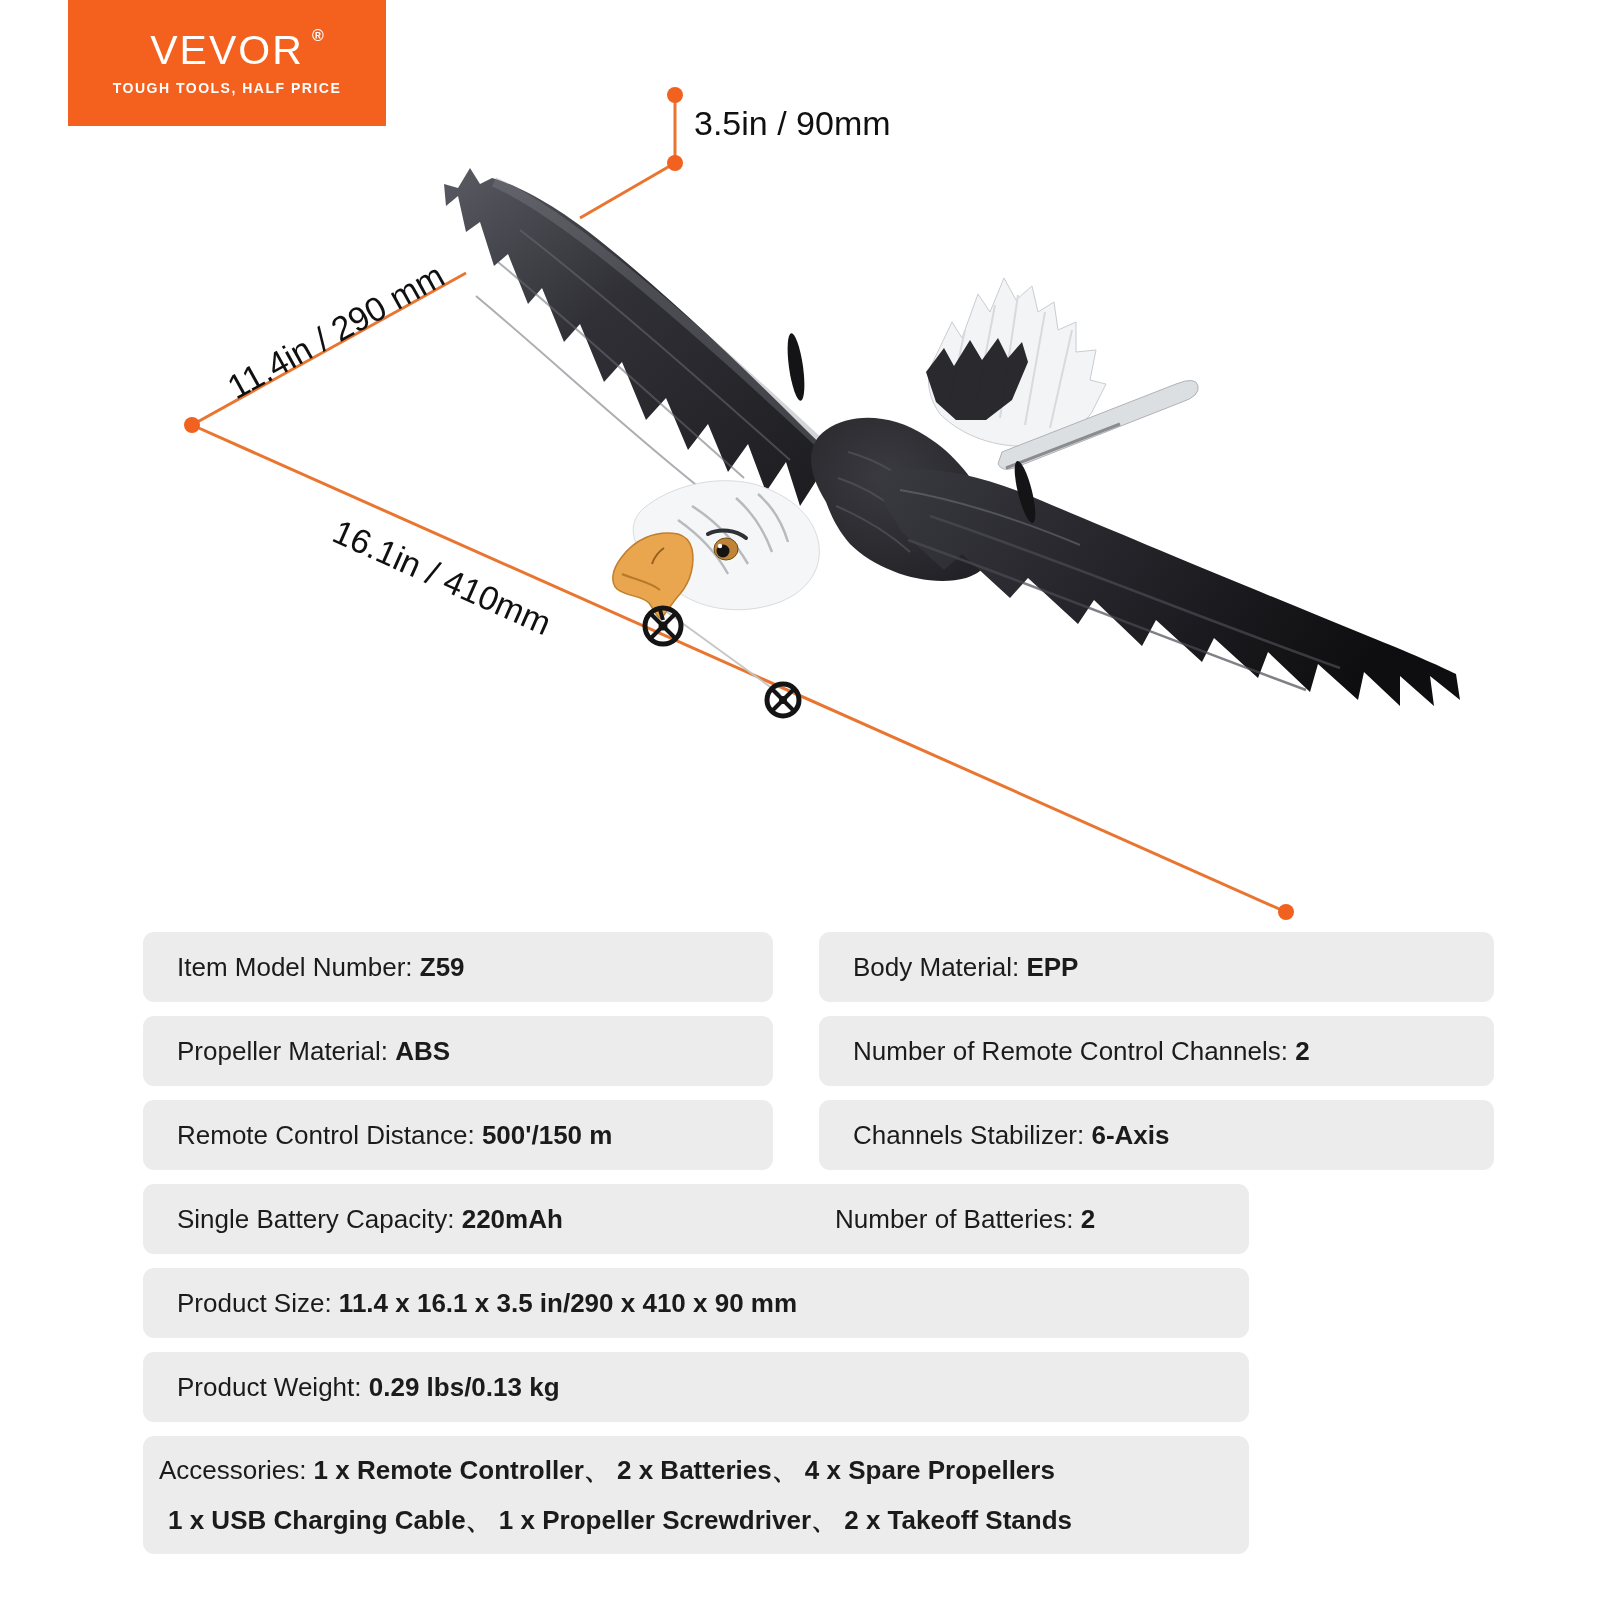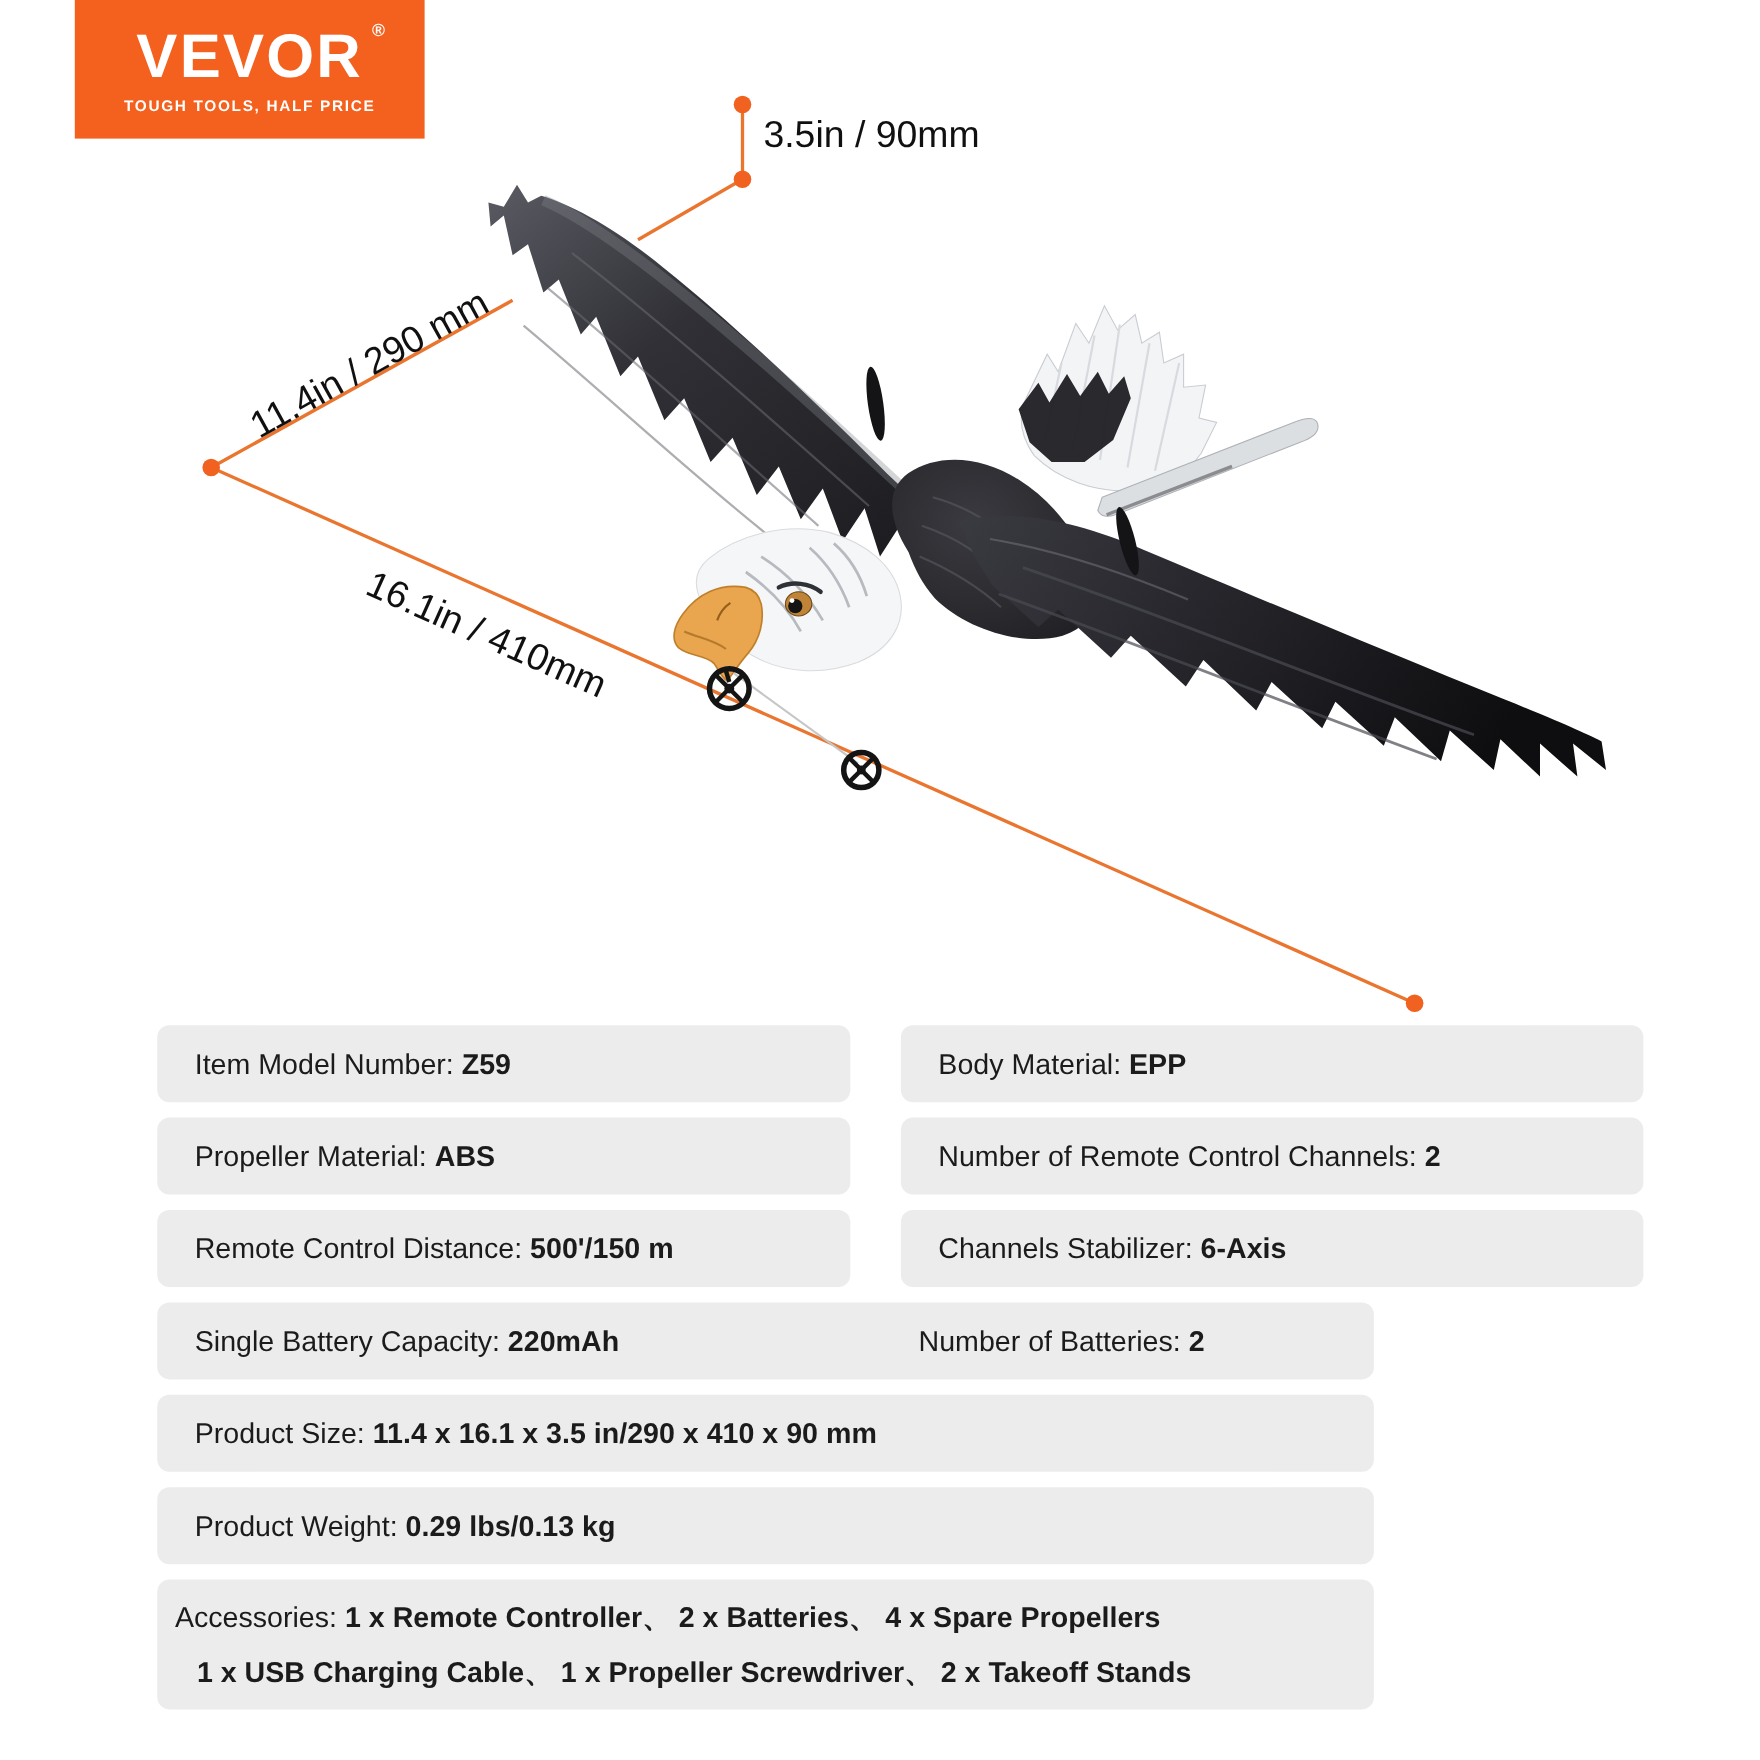--- a/index.html
+++ b/index.html
@@ -7,21 +7,21 @@
     position:relative;width:1600px;height:1600px;background:#ffffff;overflow:hidden;
     font-family:"Liberation Sans",sans-serif;color:var(--text_dark,#1b1b1b);
   }
   
   .logo{
     position:absolute;left:68px;top:0;width:318px;height:126px;
     background:var(--brand_orange,#f4601d);color:#fff;
     display:flex;flex-direction:column;align-items:center;justify-content:center;
   }
   .logo-brand-row{position:relative;display:inline-block;line-height:1;}
-  .logo-brand{font-size:56px;font-weight:700;letter-spacing:2px;}
+  .logo-brand{font-size:41px;font-weight:400;letter-spacing:2px;}
   .logo-reg{position:absolute;right:-20px;top:-2px;font-size:16px;font-weight:700;}
   .logo-tagline{font-size:14px;font-weight:700;letter-spacing:1.5px;margin-top:9px;white-space:nowrap;}
   
   .scene{position:absolute;left:0;top:0;}
   .dline{stroke:var(--line_orange,#e9752f);stroke-width:3;fill:none;}
   .ddot{fill:var(--dot_orange,#f1611f);}
   .dim{position:absolute;font-size:34px;color:#101010;white-space:nowrap;}
   .dim-height{left:694px;top:104px;}
   .dim-wingspan{left:168px;top:312px;width:336px;text-align:center;transform:rotate(-29deg);}
   .dim-length{left:272px;top:558px;width:340px;text-align:center;transform:rotate(24deg);}
@@ -36,21 +36,21 @@
   }
   .c-left{left:0;width:630px;}
   .c-right{left:676px;width:675px;}
   .c-full{left:0;width:1106px;}
   .c-tall{height:118px;flex-direction:column;align-items:flex-start;justify-content:center;padding-left:16px;}
   .lbl{white-space:pre;}
   .val{font-weight:700;white-space:pre;}
   .pair{display:inline-flex;}
   .pair-right{position:absolute;left:692px;top:0;height:100%;display:inline-flex;align-items:center;}
   .acc-line{line-height:50px;}
-  .acc-line2{margin-left:20px;}
+  .acc-line2{margin-left:9px;}
 </style>
 </head>
 <body>
 
 <div class="page">
 
   <div class="logo">
     <div class="logo-brand-row">
       <span class="logo-brand">VEVOR</span><span class="logo-reg">®</span>
     </div>

